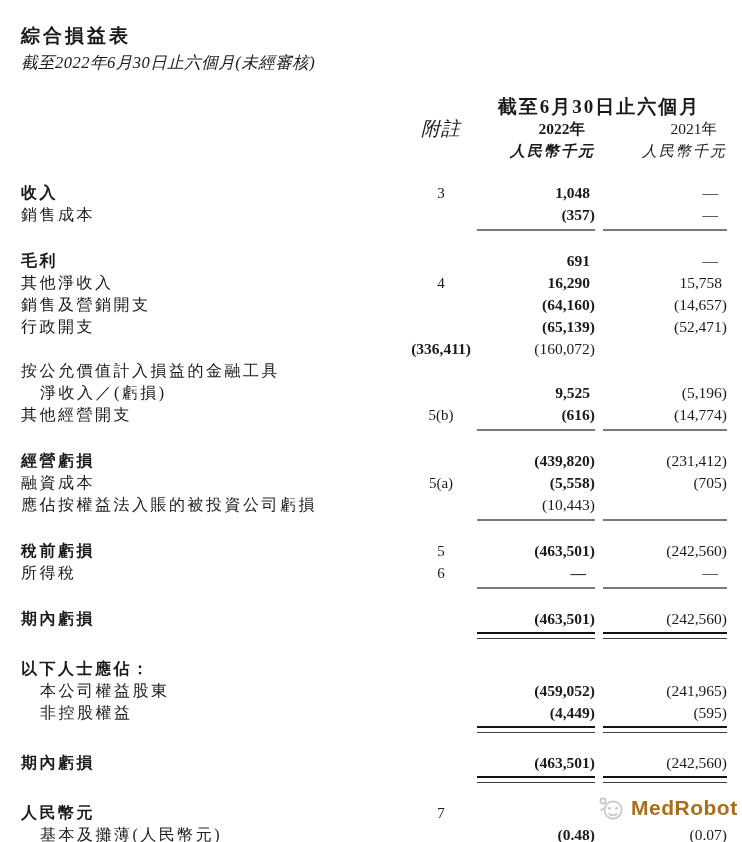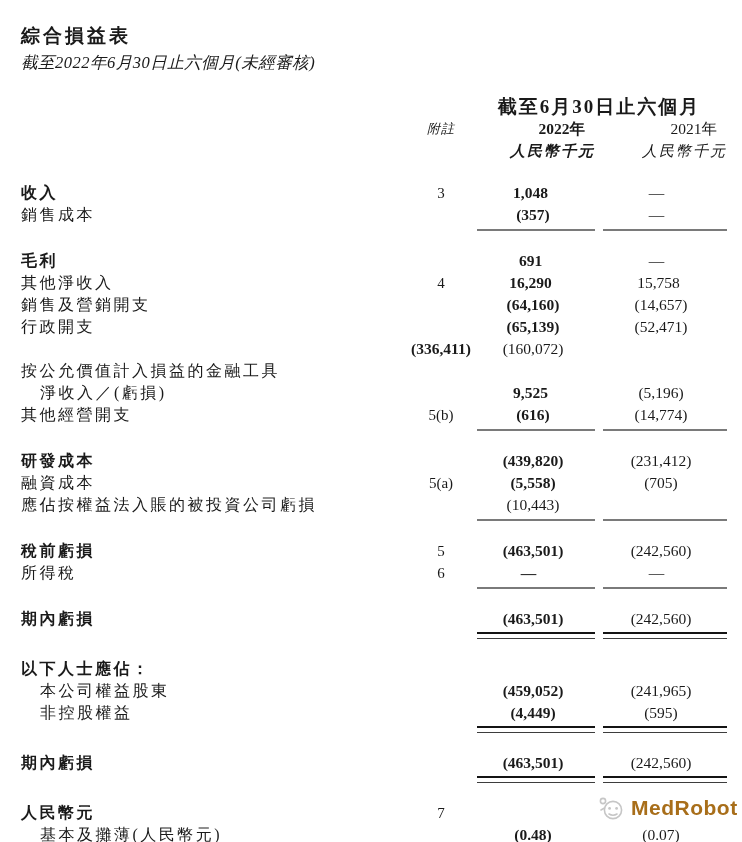--- a/index.html
+++ b/index.html
@@ -23,29 +23,29 @@
     font-style:italic;letter-spacing:0.5px;
   }
   .table{margin-top:22px;}
   .row,.rule-row,.hdr{
     display:grid;
     grid-template-columns:390px 60px 124px 132px;
   }
   .c{line-height:22px;white-space:nowrap;}
   .label{font-size:16px;letter-spacing:2.5px;}
   .note{font-size:15px;text-align:center;letter-spacing:0;}
-  .num{font-size:15.5px;text-align:center;font-variant-numeric:tabular-nums;}
+  .num{font-size:15.5px;text-align:right;font-variant-numeric:tabular-nums;}
   .b{font-weight:700;}
   .ind{padding-left:19px;}
   .p0{padding-right:0;}
   .p5{padding-right:5px;}
   .pd{padding-right:9px;}
   
   .hdr .period{grid-column:3/5;text-align:center;font-weight:700;font-size:19px;letter-spacing:2px;line-height:22px;}
-  .hdr .notehead{font-style:italic;font-size:13px;text-align:center;line-height:22px;letter-spacing:1px;}
+  .hdr .notehead{font-style:italic;font-size:19px;text-align:center;line-height:22px;letter-spacing:1px;}
   .hdr .year{font-size:15.5px;text-align:right;padding-right:10px;line-height:22px;}
   .hdr .unit{font-size:15px;font-style:italic;text-align:right;letter-spacing:2px;line-height:22px;}
   
   .rule-row{height:8px;}
   .rule-row .ln{border-top:2px solid #7a7a7a;margin-top:3px;height:0;}
   .rule-row.dbl{height:12px;}
   .rule-row.dbl .ln{
     border-top:2.5px solid #141414;border-bottom:1.2px solid #3d3d3d;
     height:4.5px;margin-top:1.5px;
   }
@@ -160,21 +160,21 @@
             <div class="c num p0">(14,774)</div>
           </div>
           <div class="rule-row">
             <div></div>
             <div></div>
             <div class="ln l22"></div>
             <div class="ln l21"></div>
           </div>
           <div class="spacer"></div>
           <div class="row">
-            <div class="c label b">研發成本</div>
+            <div class="c label b">經營虧損</div>
             <div class="c note"></div>
             <div class="c num b p0">(439,820)</div>
             <div class="c num p0">(231,412)</div>
           </div>
           <div class="row">
             <div class="c label">融資成本</div>
             <div class="c note">5(a)</div>
             <div class="c num b p0">(5,558)</div>
             <div class="c num p0">(705)</div>
           </div>

